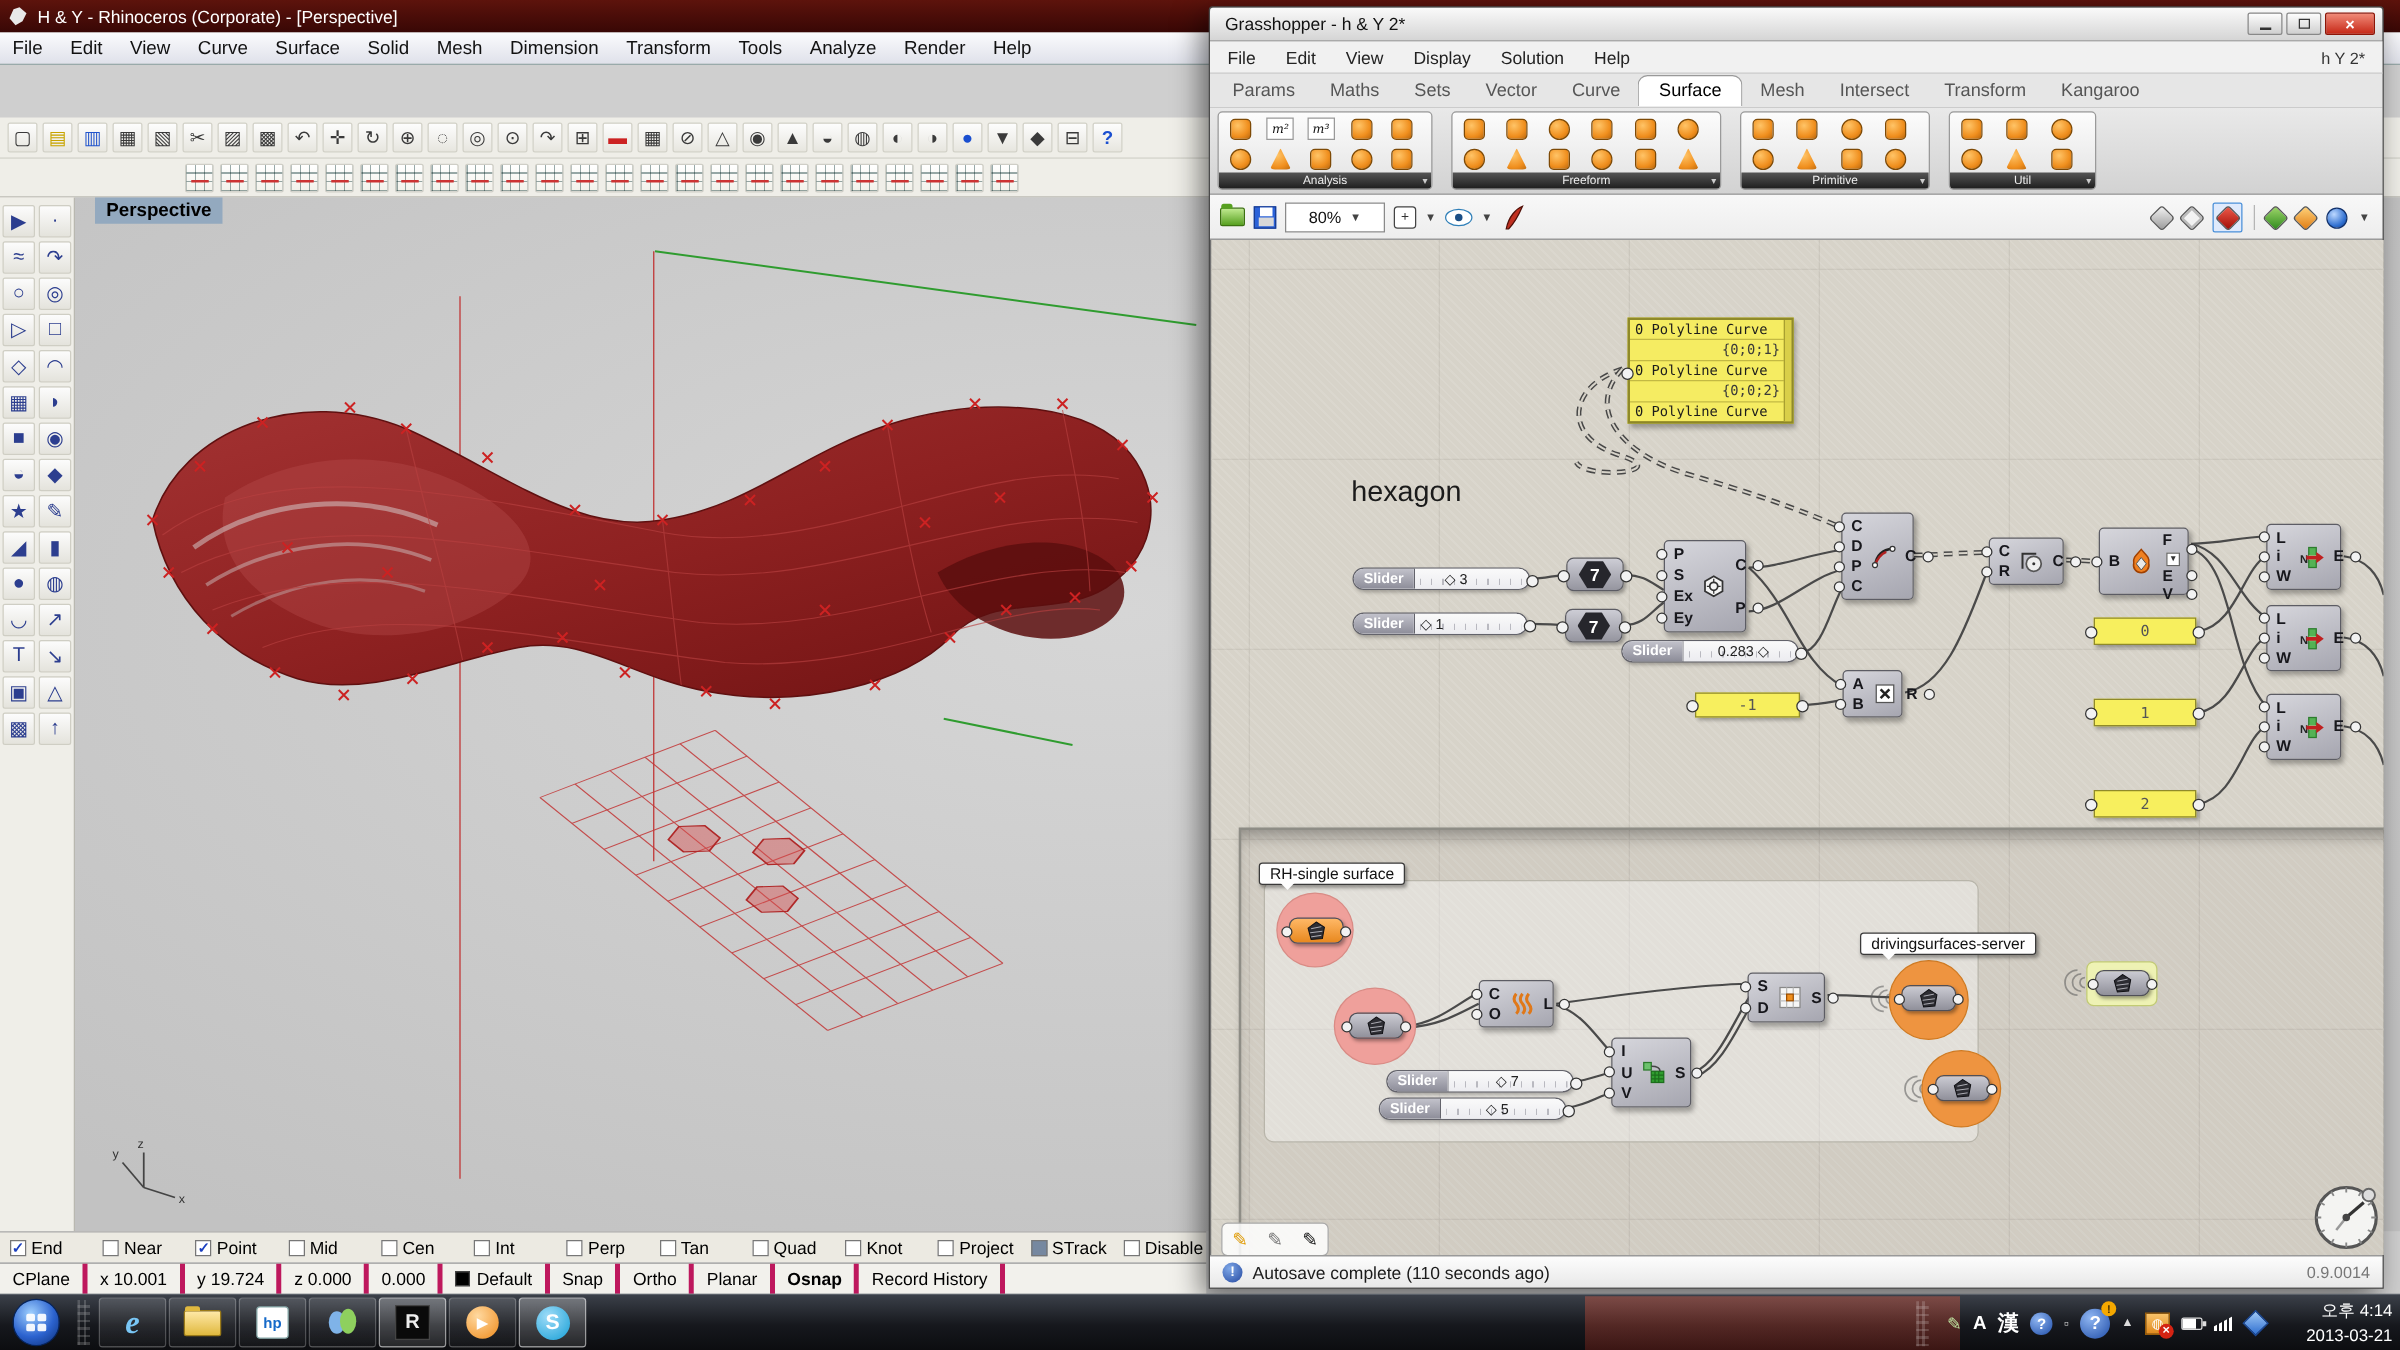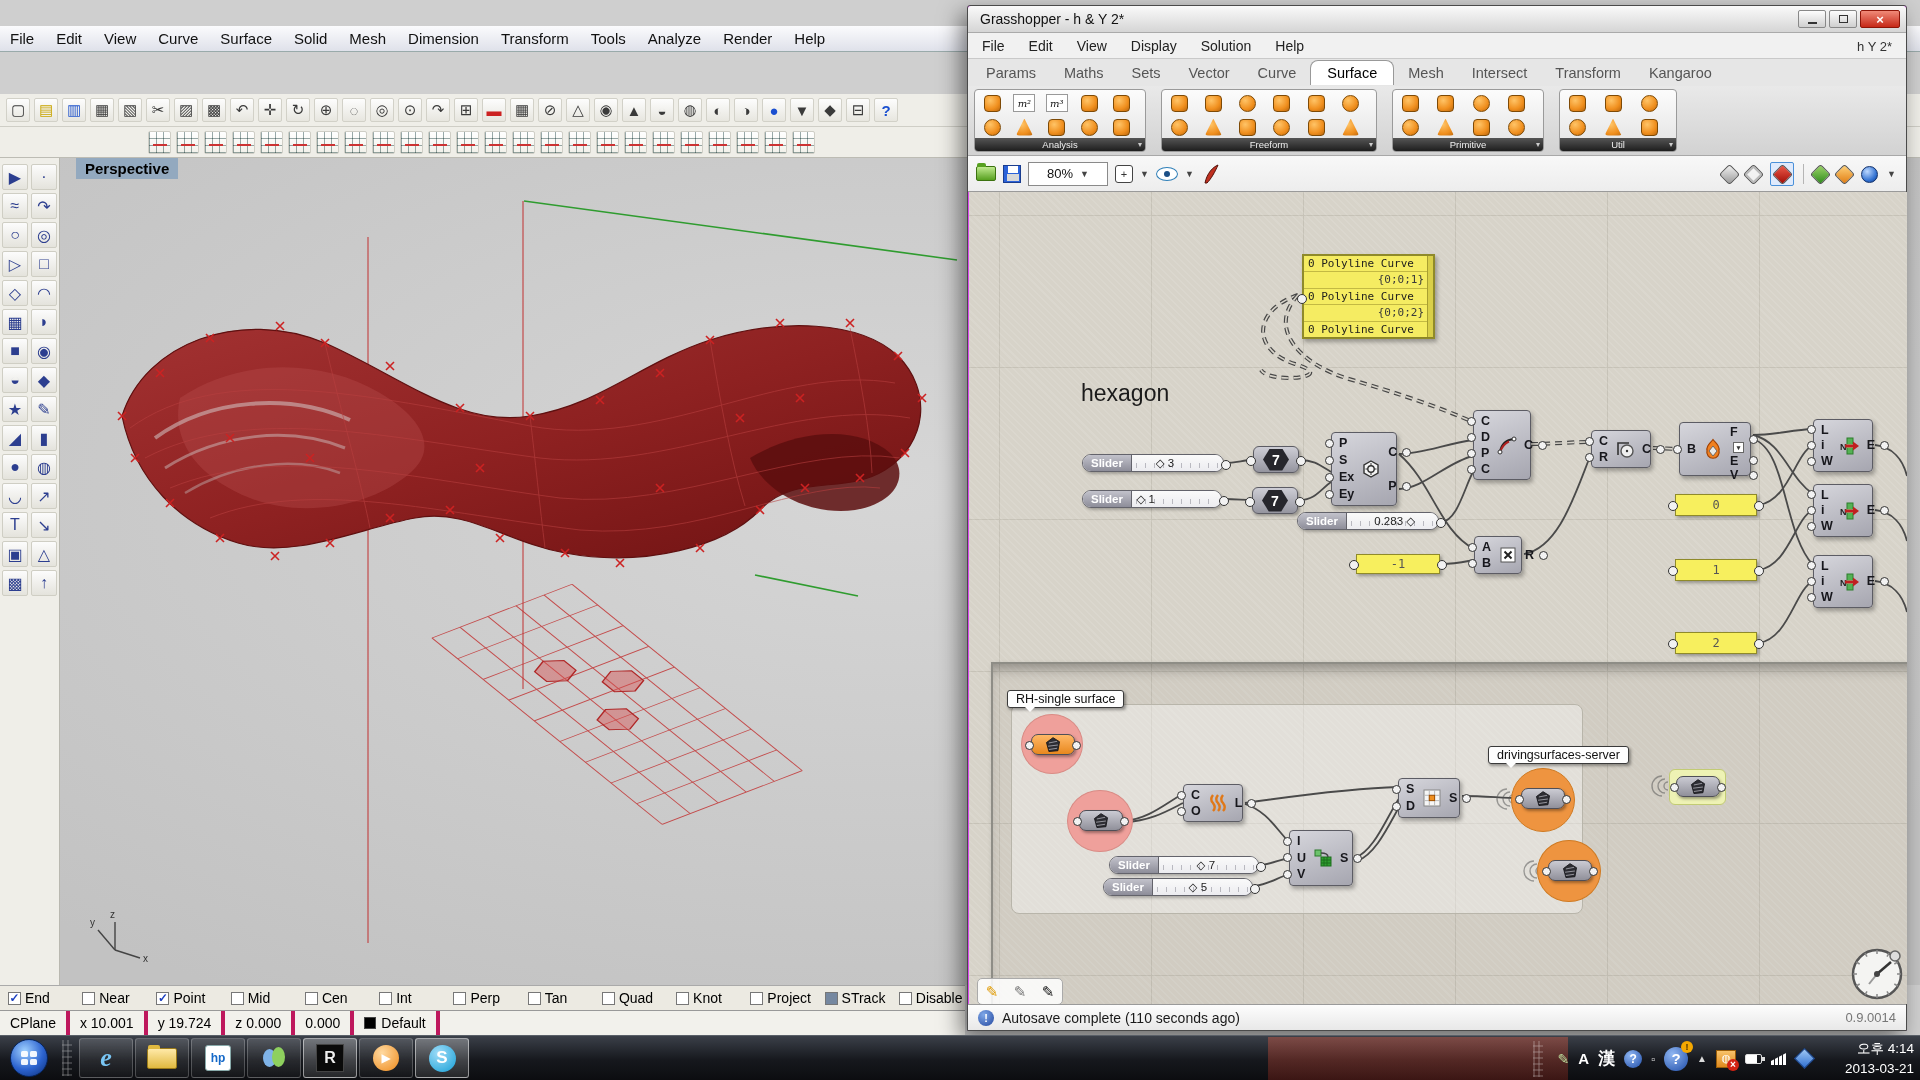--- a/index.html
+++ b/index.html
@@ -32,21 +32,21 @@
 #r-osnap{position:absolute;left:0;top:985px;width:965px;height:25px;background:#eceae2;border-top:1px solid #aaa;display:flex;align-items:center;gap:0;font-size:14px;color:#000}
 .oitem{display:flex;align-items:center;gap:4px;flex:1;justify-content:flex-start;padding-left:8px}
 .cb{width:13px;height:13px;background:#fff;border:1px solid #777;display:flex;align-items:center;justify-content:center;font-size:12px;color:#1b3fbf;font-weight:bold}
 .cb.filled{background:#7688a0}
 #r-status{position:absolute;left:0;top:1010px;width:965px;height:25px;background:#f2f1ec;border-top:1px solid #999;display:flex;align-items:center;font-size:14px;color:#000}
 #r-status .seg{padding:0 10px;border-right:4px solid #be185d;height:100%;display:flex;align-items:center;gap:5px;white-space:nowrap}
 #r-status .seg.bold{font-weight:bold}
 .layerchip{width:12px;height:12px;background:#000;border:1px solid #444}
 
 
-#gh{position:absolute;left:967px;top:5px;width:940px;height:1026px;background:#d946ef;border:1px solid #4a4a4a;border-radius:3px 3px 0 0;box-shadow:-6px 8px 22px rgba(0,0,0,.5)}
+#gh{position:absolute;left:967px;top:5px;width:940px;height:1026px;background:#737373;border:1px solid #4a4a4a;border-radius:3px 3px 0 0;box-shadow:-6px 8px 22px rgba(0,0,0,.5)}
 #gh-title{position:absolute;left:0;top:0;width:100%;height:27px;background:linear-gradient(#fafafa,#d5d5d5);border-bottom:1px solid #aaa;border-radius:3px 3px 0 0;display:flex;align-items:center;font-size:14px;color:#111;padding-left:12px}
 #gh-btns{position:absolute;right:6px;top:4px;display:flex;gap:3px}
 .wbtn{width:28px;height:18px;border:1px solid #888;border-radius:2px;background:linear-gradient(#fdfdfd,#cfcfcf);display:flex;align-items:center;justify-content:center;font-size:11px;color:#333}
 .wbtn .minbar{width:9px;height:2px;background:#333;margin-top:7px}
 .wbtn .restbox{width:9px;height:8px;border:1.5px solid #333}
 .wbtn.close{width:40px;background:linear-gradient(#f08a78,#c62817);border-color:#8d1507;color:#fff;font-size:13px;font-weight:bold}
 #gh-menubar{position:absolute;left:0;top:27px;width:100%;height:26px;background:#f1f1f1;border-bottom:1px solid #c9c9c9;display:flex;align-items:center;gap:24px;padding-left:14px;font-size:14px;color:#222}
 #gh-doc{position:absolute;right:14px;top:0;height:26px;display:flex;align-items:center;font-size:13px;color:#333}
 #gh-tabs{position:absolute;left:0;top:53px;width:100%;height:27px;background:#e6e6e6;display:flex;align-items:center;gap:0;padding-left:4px;font-size:14.5px;color:#555}
 .ghtab{padding:4px 14px;cursor:default}
@@ -173,20 +173,24 @@
 .sigic{width:17px;height:13px;background:linear-gradient(90deg,#fff 0 3px,transparent 3px 4px,#fff 4px 7px,transparent 7px 8px,#fff 8px 11px,transparent 11px 12px,#fff 12px 15px,transparent 15px);clip-path:polygon(0 70%,100% 0,100% 100%,0 100%)}
 .dbox{width:15px;height:15px;transform:rotate(45deg);background:linear-gradient(135deg,#9fc8f5,#2f6fd0);border:1px solid #1c4a98;position:relative}
 #clock{position:absolute;right:6px;top:3px;text-align:right;color:#fff;font-size:13.5px;line-height:1.45}
 </style>
 </head>
 <body>
 
 <div id="screen">
 
   <div id="rhino">
+    <div id="r-title">
+      <span class="appicon"></span>
+      <span>H &amp; Y - Rhinoceros (Corporate) - [Perspective]</span>
+    </div>
     <div id="r-menubar">
         <span>File</span>
         <span>Edit</span>
         <span>View</span>
         <span>Curve</span>
         <span>Surface</span>
         <span>Solid</span>
         <span>Mesh</span>
         <span>Dimension</span>
         <span>Transform</span>
@@ -454,20 +458,27 @@
     <div id="r-status">
       <span class="seg">CPlane</span>
       <span class="seg">x 10.001</span>
       <span class="seg">y 19.724</span>
       <span class="seg">z 0.000</span>
       <span class="seg">0.000</span>
       <span class="seg">
           <span class="layerchip"></span>
           <span>Default</span>
         </span>
+      <span id="r-toggles" style="display:flex;height:100%">
+          <span class="seg">Snap</span>
+          <span class="seg">Ortho</span>
+          <span class="seg">Planar</span>
+          <span class="seg bold">Osnap</span>
+          <span class="seg">Record History</span>
+        </span>
     </div>
   </div>
 
   <div id="gh">
     <div id="gh-title">
       <span>Grasshopper - h &amp; Y 2*</span>
       <span id="gh-btns">
         <span class="wbtn">
             <span class="minbar"></span>
           </span>

